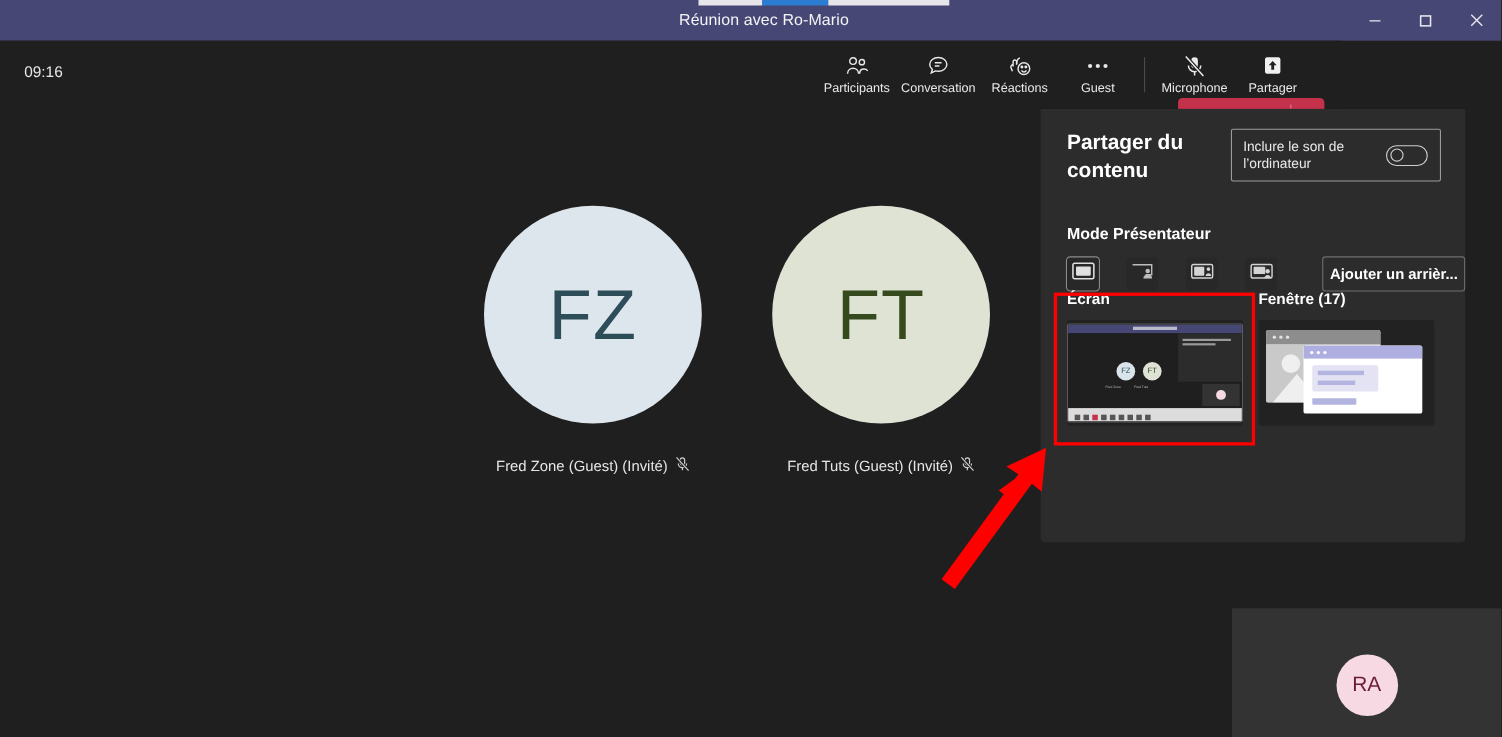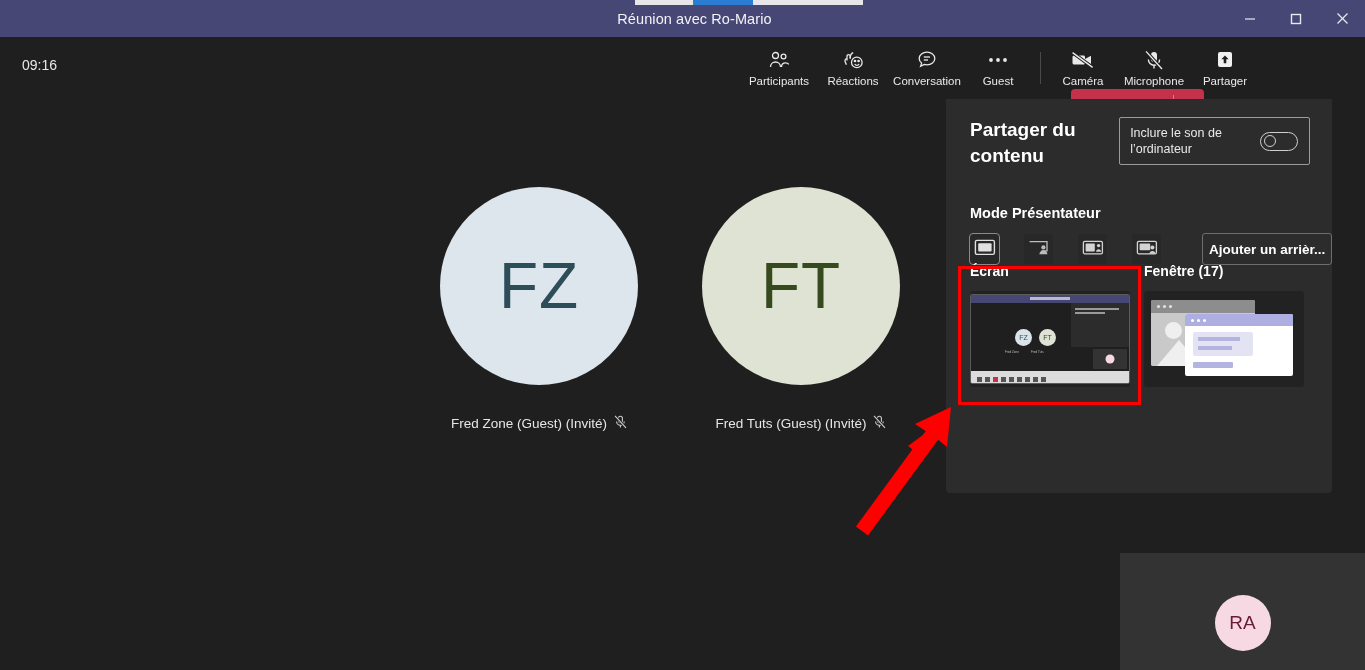--- a/index.html
+++ b/index.html
@@ -252,68 +252,57 @@
               <circle cx="14.5" cy="5.5" r="2.4"></circle>
             <path d="M1.5 16c0-3 2.3-5 5-5s5 2 5 5"></path>
             <path d="M12.5 16c0-2.4 1.6-4.2 4-4.2 1.6 0 2.7.7 3.3 1.6"></path>
           </svg>
         </span>
         <span class="lbl">Participants</span>
       </div>
 
       <div class="tool wide">
         <span class="ic">
+          <svg width="20" height="20" viewBox="0 0 20 20" fill="none" stroke="#e9e9e9" stroke-width="1.3">
+            <path d="M10 2.2c4.3 0 7.8 2.8 7.8 6.3S14.3 14.8 10 14.8c-.9 0-1.8-.1-2.6-.35L3.6 16.2l1-3.1C3.1 12 2.2 10.3 2.2 8.5 2.2 5 5.7 2.2 10 2.2z"></path>
+            <line x1="6.8" y1="7" x2="13" y2="7"></line>
+              <line x1="6.8" y1="10" x2="11" y2="10"></line>
+          </svg>
+        </span>
+        <span class="lbl">Conversation</span>
+      </div>
+
+      <div class="tool wide">
+        <span class="ic">
           <svg width="21" height="20" viewBox="0 0 21 20" fill="none" stroke="#e9e9e9" stroke-width="1.3">
             <path d="M4 10.5V6.2c0-.9.7-1.6 1.6-1.6.9 0 1.6.7 1.6 1.6v2.6"></path>
             <path d="M7.2 8.2c0-2.6 1.3-5 3-5.6"></path>
             <path d="M3.8 8.6c-1.4.5-2.2 1.7-1.7 3l1.3 3.2"></path>
             <circle cx="13.8" cy="12.4" r="5.3"></circle>
             <circle cx="12" cy="11" r=".7" fill="#e9e9e9"></circle>
               <circle cx="15.6" cy="11" r=".7" fill="#e9e9e9"></circle>
             <path d="M11.7 14c.5.9 1.3 1.4 2.2 1.4.9 0 1.7-.5 2.2-1.4"></path>
           </svg>
         </span>
         <span class="lbl">Réactions</span>
       </div>
 
-      <div class="tool wide">
-        <span class="ic">
-          <svg width="20" height="20" viewBox="0 0 20 20" fill="none" stroke="#e9e9e9" stroke-width="1.3">
-            <path d="M10 2.2c4.3 0 7.8 2.8 7.8 6.3S14.3 14.8 10 14.8c-.9 0-1.8-.1-2.6-.35L3.6 16.2l1-3.1C3.1 12 2.2 10.3 2.2 8.5 2.2 5 5.7 2.2 10 2.2z"></path>
-            <line x1="6.8" y1="7" x2="13" y2="7"></line>
-              <line x1="6.8" y1="10" x2="11" y2="10"></line>
-          </svg>
-        </span>
-        <span class="lbl">Conversation</span>
-      </div>
-
       <div class="tool">
         <span class="ic">
           <svg width="22" height="8" viewBox="0 0 22 8">
             <circle cx="4" cy="4" r="1.9" fill="#e9e9e9"></circle>
               <circle cx="11" cy="4" r="1.9" fill="#e9e9e9"></circle>
               <circle cx="18" cy="4" r="1.9" fill="#e9e9e9"></circle>
           </svg>
         </span>
         <span class="lbl">Guest</span>
       </div>
 
       <div class="divider"></div>
 
-      <div class="tool">
-        <span class="ic">
-          <svg width="24" height="20" viewBox="0 0 24 20" fill="none" stroke="#e9e9e9" stroke-width="1.4">
-            <path d="M3 5.5h9.5c.8 0 1.5.7 1.5 1.5v6c0 .8-.7 1.5-1.5 1.5H3c-.8 0-1.5-.7-1.5-1.5V7c0-.8.7-1.5 1.5-1.5z" fill="#e9e9e9" stroke="none"></path>
-            <path d="M14 9l6-3.2v8.4L14 11z" fill="#e9e9e9" stroke="none"></path>
-            <line x1="1.6" y1="2.6" x2="21.6" y2="17.4" stroke="#1f1f1f" stroke-width="3.4"></line>
-            <line x1="1.6" y1="2.6" x2="21.6" y2="17.4" stroke="#e9e9e9" stroke-width="1.4"></line>
-          </svg>
-        </span>
-        <span class="lbl">Caméra</span>
-      </div>
 
       <div class="tool wide">
         <span class="ic">
           <svg width="20" height="21" viewBox="0 0 20 21" fill="none" stroke="#e9e9e9" stroke-width="1.4">
             <rect x="7" y="2" width="6" height="10" rx="3" fill="#e9e9e9" stroke="none"></rect>
             <path d="M4.4 9.6c0 3.1 2.5 5.6 5.6 5.6s5.6-2.5 5.6-5.6"></path>
             <line x1="10" y1="15.2" x2="10" y2="18.6"></line>
             <line x1="2" y1="1.4" x2="18" y2="19" stroke="#1f1f1f" stroke-width="3.4"></line>
             <line x1="2" y1="1.4" x2="18" y2="19" stroke="#e9e9e9" stroke-width="1.4"></line>
           </svg>

